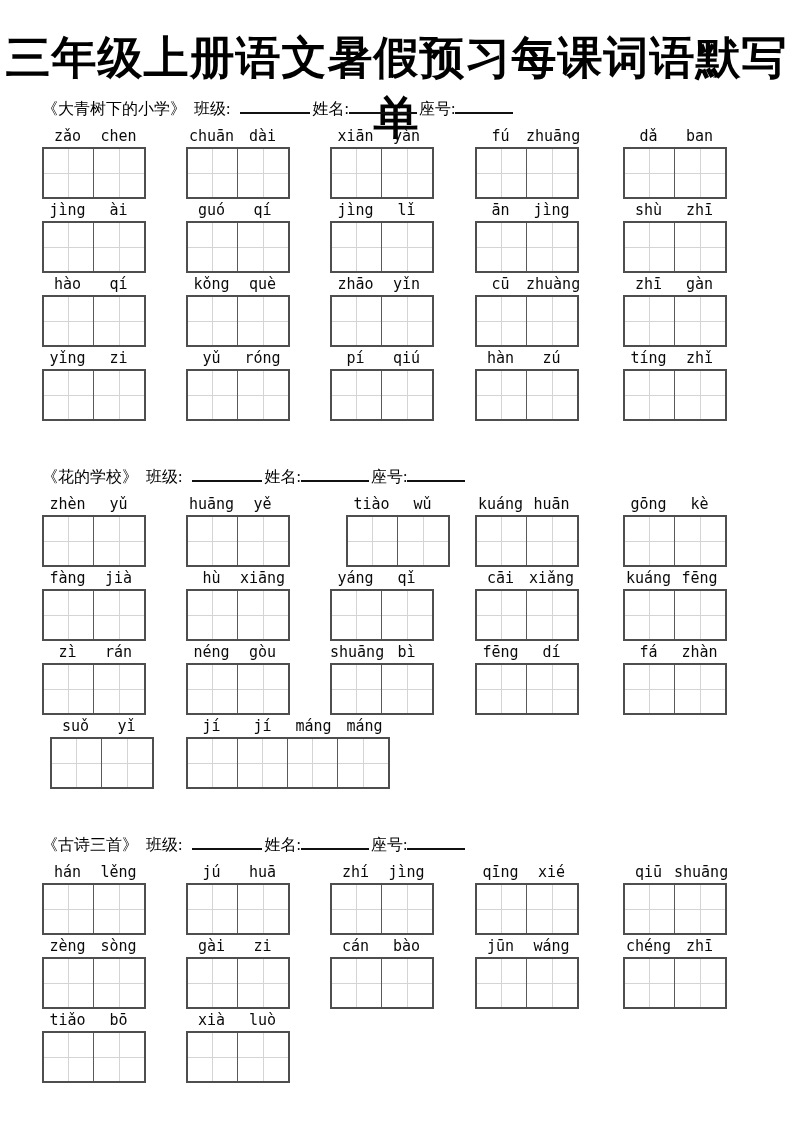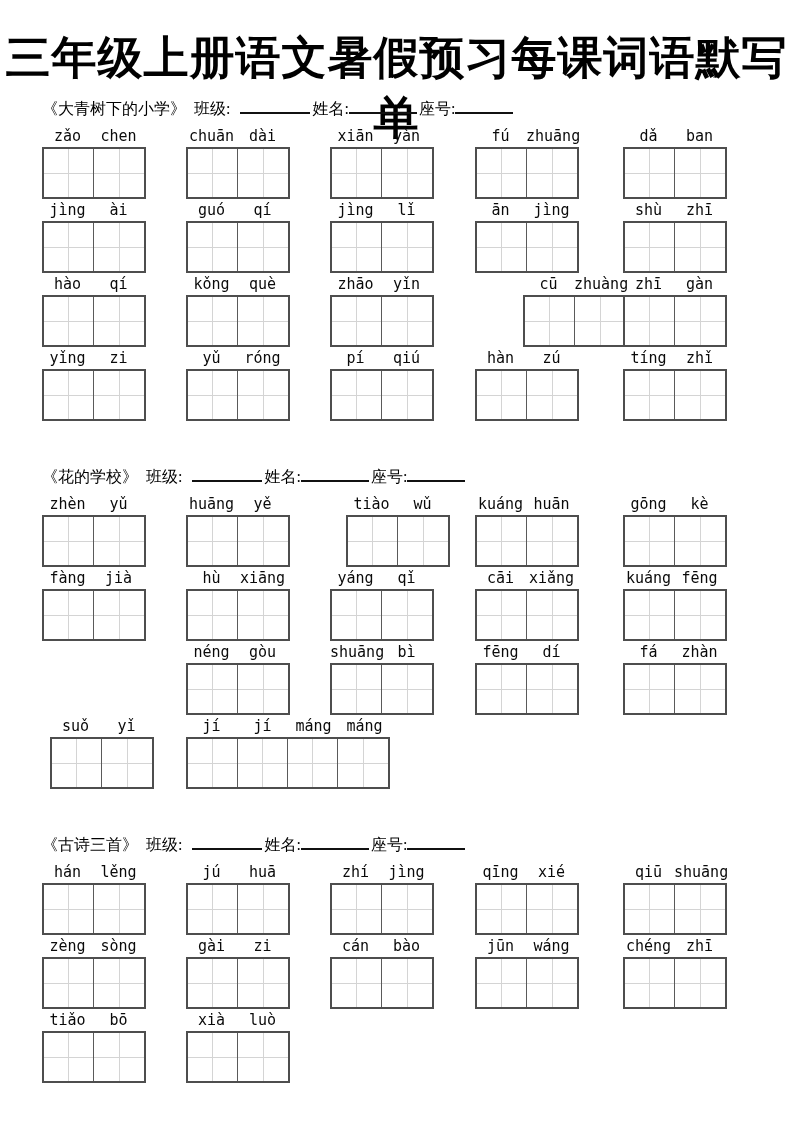--- a/index.html
+++ b/index.html
@@ -215,21 +215,21 @@
           <div class="word-block" style="left: 288px;">
             <div class="pinyin-row">
               <span class="syll">zhāo</span>
               <span class="syll">yǐn</span>
             </div>
             <div class="writing-grid">
               <div class="cell"></div>
               <div class="cell"></div>
             </div>
           </div>
-          <div class="word-block" style="left: 433px; margin-left: 48px;">
+          <div class="word-block" style="left: 433px;">
             <div class="pinyin-row">
               <span class="syll">cū</span>
               <span class="syll">zhuàng</span>
             </div>
             <div class="writing-grid">
               <div class="cell"></div>
               <div class="cell"></div>
             </div>
           </div>
           <div class="word-block" style="left: 581px;">
@@ -396,20 +396,30 @@
               <span class="syll">kuáng</span>
               <span class="syll">fēng</span>
             </div>
             <div class="writing-grid">
               <div class="cell"></div>
               <div class="cell"></div>
             </div>
           </div>
         </div>
         <div class="word-row">
+          <div class="word-block" style="left: 0px;">
+            <div class="pinyin-row">
+              <span class="syll">zì</span>
+              <span class="syll">rán</span>
+            </div>
+            <div class="writing-grid">
+              <div class="cell"></div>
+              <div class="cell"></div>
+            </div>
+          </div>
           <div class="word-block" style="left: 144px;">
             <div class="pinyin-row">
               <span class="syll">néng</span>
               <span class="syll">gòu</span>
             </div>
             <div class="writing-grid">
               <div class="cell"></div>
               <div class="cell"></div>
             </div>
           </div>

